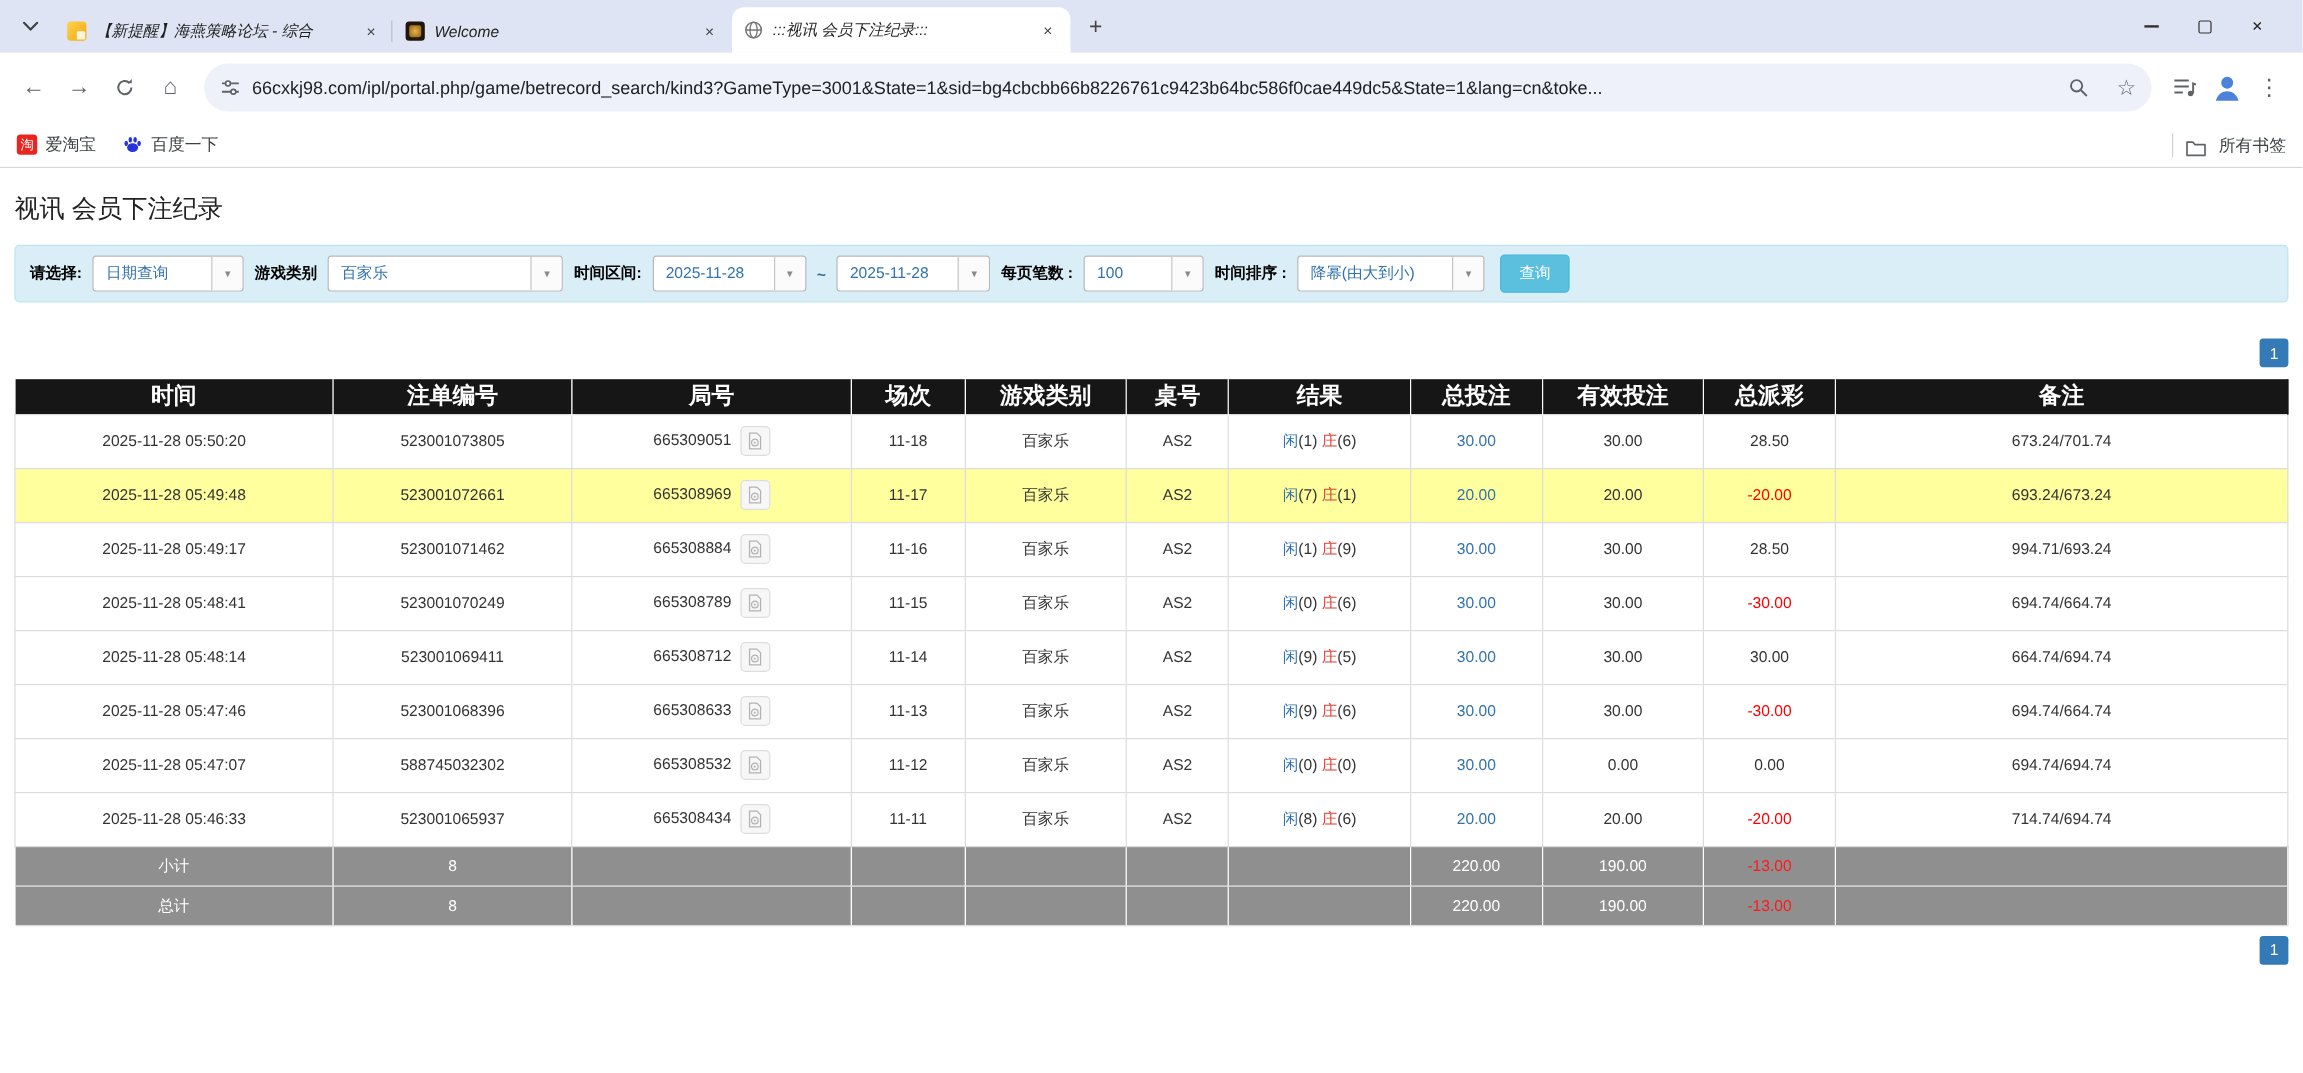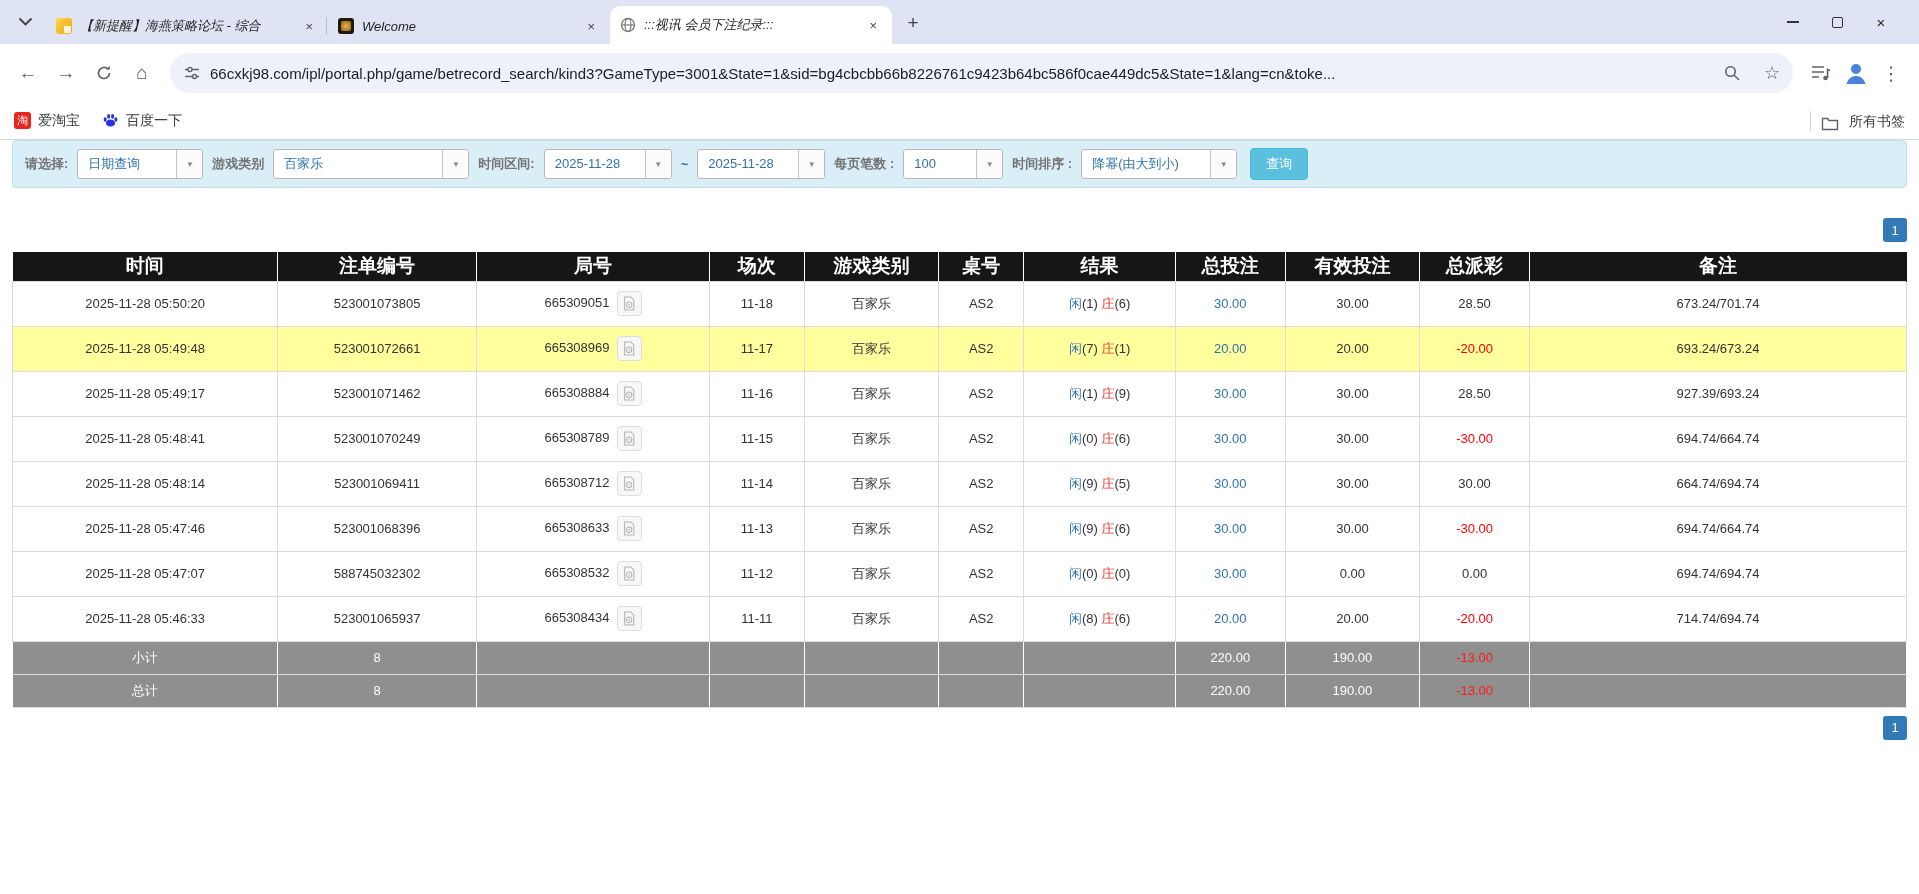--- a/index.html
+++ b/index.html
@@ -37,21 +37,21 @@
   .bm-item { display:flex; align-items:center; gap:7px; }
   .bm-tao { width:17px; height:17px; background:#e8251f; color:#fff; border-radius:3px; font-size:11px; display:flex; align-items:center; justify-content:center; }
   .bm-right { margin-left:auto; display:flex; align-items:flex-end; gap:10px; }
   .bm-sep { width:1px; height:20px; background:#d0d0d0; }
 
   
   .content { padding: 0 12px; }
   .page-title { font-size:21px; font-weight:400; color:#222; margin:20px 0 16px; }
 
   .filterbar { background:#daeef7; border:1px solid #bfe3f0; border-radius:4px; height:48px; display:flex; align-items:center; padding:0 12px; gap:9px; }
-  .flabel { font-size:13px; font-weight:bold; color:#737373; white-space:nowrap; }
+  .flabel { font-size:13px; font-weight:bold; color:#000000; white-space:nowrap; }
   .fselect { display:flex; height:30px; background:#fff; border:1px solid #b9b9b9; border-radius:3px; overflow:hidden; }
   .fval { padding:0 10px; line-height:28px; font-size:13px; color:#3173ad; white-space:nowrap; }
   .farrow { width:26px; border-left:1px solid #c5c5c5; background:#fbfbfb; display:flex; align-items:center; justify-content:center; font-size:8px; color:#8a8a8a; }
   .tilde { color:#31708f; font-weight:bold; font-size:13px; }
   .search-btn { background:#5bc0de; border:1px solid #46b8da; color:#fff; font-size:13px; height:32px; padding:0 15px; border-radius:4px; margin-left:4px; cursor:pointer; }
 
   .summarybar { margin-top:16px; height:36px; background:#dff0d8; border:1px solid #d6e9c6; display:flex; align-items:center; justify-content:space-between; padding:0 12px; }
   .summary-left { font-size:13px; color:#3c763d; }
   .summary-right { font-size:12px; color:#ff0000; }
 
@@ -189,20 +189,21 @@
       <svg width="18" height="15" viewBox="0 0 18 15">
           <path d="M1.5 2.5h5l1.5 2h8.5v9h-15z" fill="none" stroke="#5f6368" stroke-width="1.4" stroke-linejoin="round"></path>
         </svg>
     </span>
     <span>所有书签</span>
   </div>
 </div>
 
 <div class="content">
 
+  <h1 class="page-title">视讯 会员下注纪录</h1>
 
   <div class="filterbar">
     <span class="flabel">请选择:</span>
     <div class="fselect">
       <span class="fval" style="min-width:98px">日期查询</span>
       <span class="farrow">▼</span>
     </div>
 
     <span class="flabel">游戏类别</span>
     <div class="fselect">
@@ -329,21 +330,21 @@
               </svg>
             </span>
           </td>
           <td>11-16</td>
           <td>百家乐</td>
           <td>AS2</td>
           <td><span class="res-x">闲</span><span>(1)</span> <span class="res-z">庄</span><span>(9)</span></td>
           <td class="blue-link">30.00</td>
           <td>30.00</td>
           <td>28.50</td>
-          <td>927.39/693.24</td>
+          <td>994.71/693.24</td>
         </tr>
 
         <tr>
           <td>2025-11-28 05:48:41</td>
           <td>523001070249</td>
           <td>
             <span>665308789</span><span class="video-btn">
               <svg width="14" height="15" viewBox="0 0 16 17">
                 <path d="M3 1h7l3.5 3.5V16H3z" fill="none" stroke="#b3b3b3" stroke-width="1.2"></path>
                 <circle cx="8" cy="10" r="3.2" fill="none" stroke="#b3b3b3" stroke-width="1.2"></circle>

